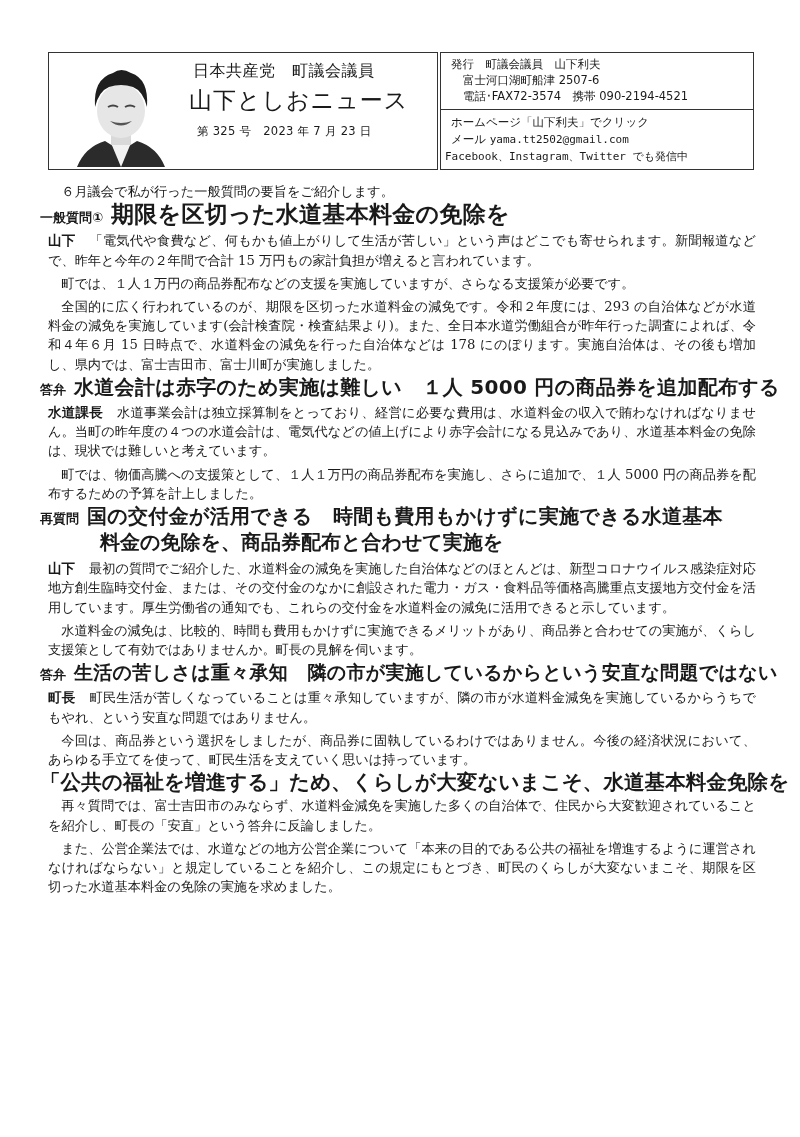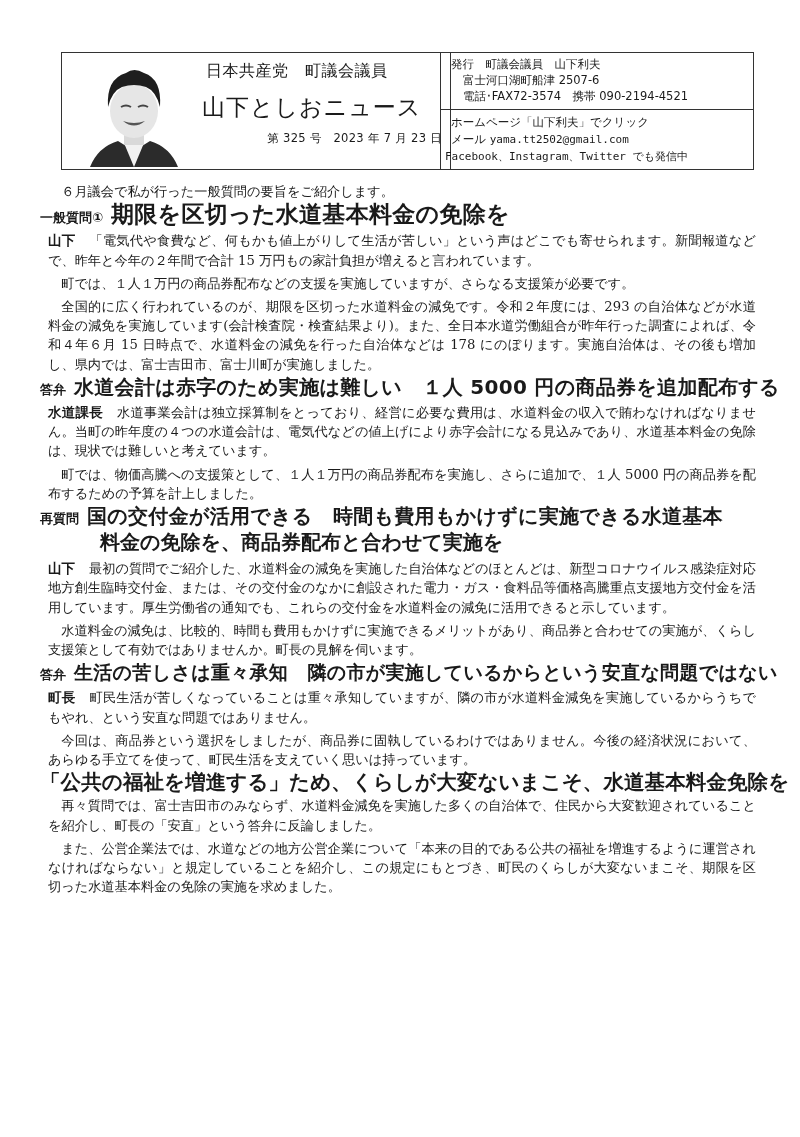--- a/index.html
+++ b/index.html
@@ -1,28 +1,28 @@
 <!DOCTYPE html>
 <html><head>
 <meta charset="utf-8">
 <style>
   html, body { margin: 0; padding: 0; background: #ffffff; }
   body { width: 800px; height: 1137px; position: relative; overflow: hidden;
          font-family: "DejaVu Serif", "Liberation Serif", serif; color: #1a1a1a; }
 
   
   .hdr { position: absolute; left: 48px; top: 52px; width: 706px; height: 118px; }
-  .hdr-left { position: absolute; left: 13px; top: 0; width: 388px; height: 116px;
+  .hdr-left { position: absolute; left: 0; top: 0; width: 388px; height: 116px;
               border: 1.5px solid #333; border-right: 1.5px solid #333; }
   .photo { position: absolute; left: 18px; top: 6px; width: 108px; height: 108px; overflow: hidden; }
   .title-block { position: absolute; left: 140px; top: 8px; width: 240px; text-align: left;
                  font-family: "DejaVu Sans", "Liberation Sans", sans-serif; }
   .party { font-size: 16px; letter-spacing: 0.5px; margin-left: 4px; }
-  .newsname { font-size: 23px; letter-spacing: 1px; margin-top: 10px; }
-  .issue { font-size: 11.5px; margin-top: 8px; margin-left: 8px; letter-spacing: 0.3px; text-align: right; }
+  .newsname { font-size: 23px; letter-spacing: 1px; margin-top: 3px; }
+  .issue { font-size: 11.5px; margin-top: 8px; margin-left: 8px; letter-spacing: 0.3px; }
 
   .hdr-right { position: absolute; left: 392px; top: 0; width: 312px; height: 116px;
                border: 1.5px solid #333;
                font-family: "DejaVu Sans", "Liberation Sans", sans-serif; font-size: 11.5px; }
   .pub { position: absolute; left: 0; top: 0; width: 100%; height: 56px; border-bottom: 1.5px solid #333; }
   .pub div, .web div { line-height: 15px; white-space: nowrap; }
   .pub .l1 { position: absolute; left: 10px; top: 4px; }
   .pub .l2 { position: absolute; left: 22px; top: 20px; }
   .pub .l3 { position: absolute; left: 22px; top: 36px; }
   .web .l1 { position: absolute; left: 10px; top: 62px; }

